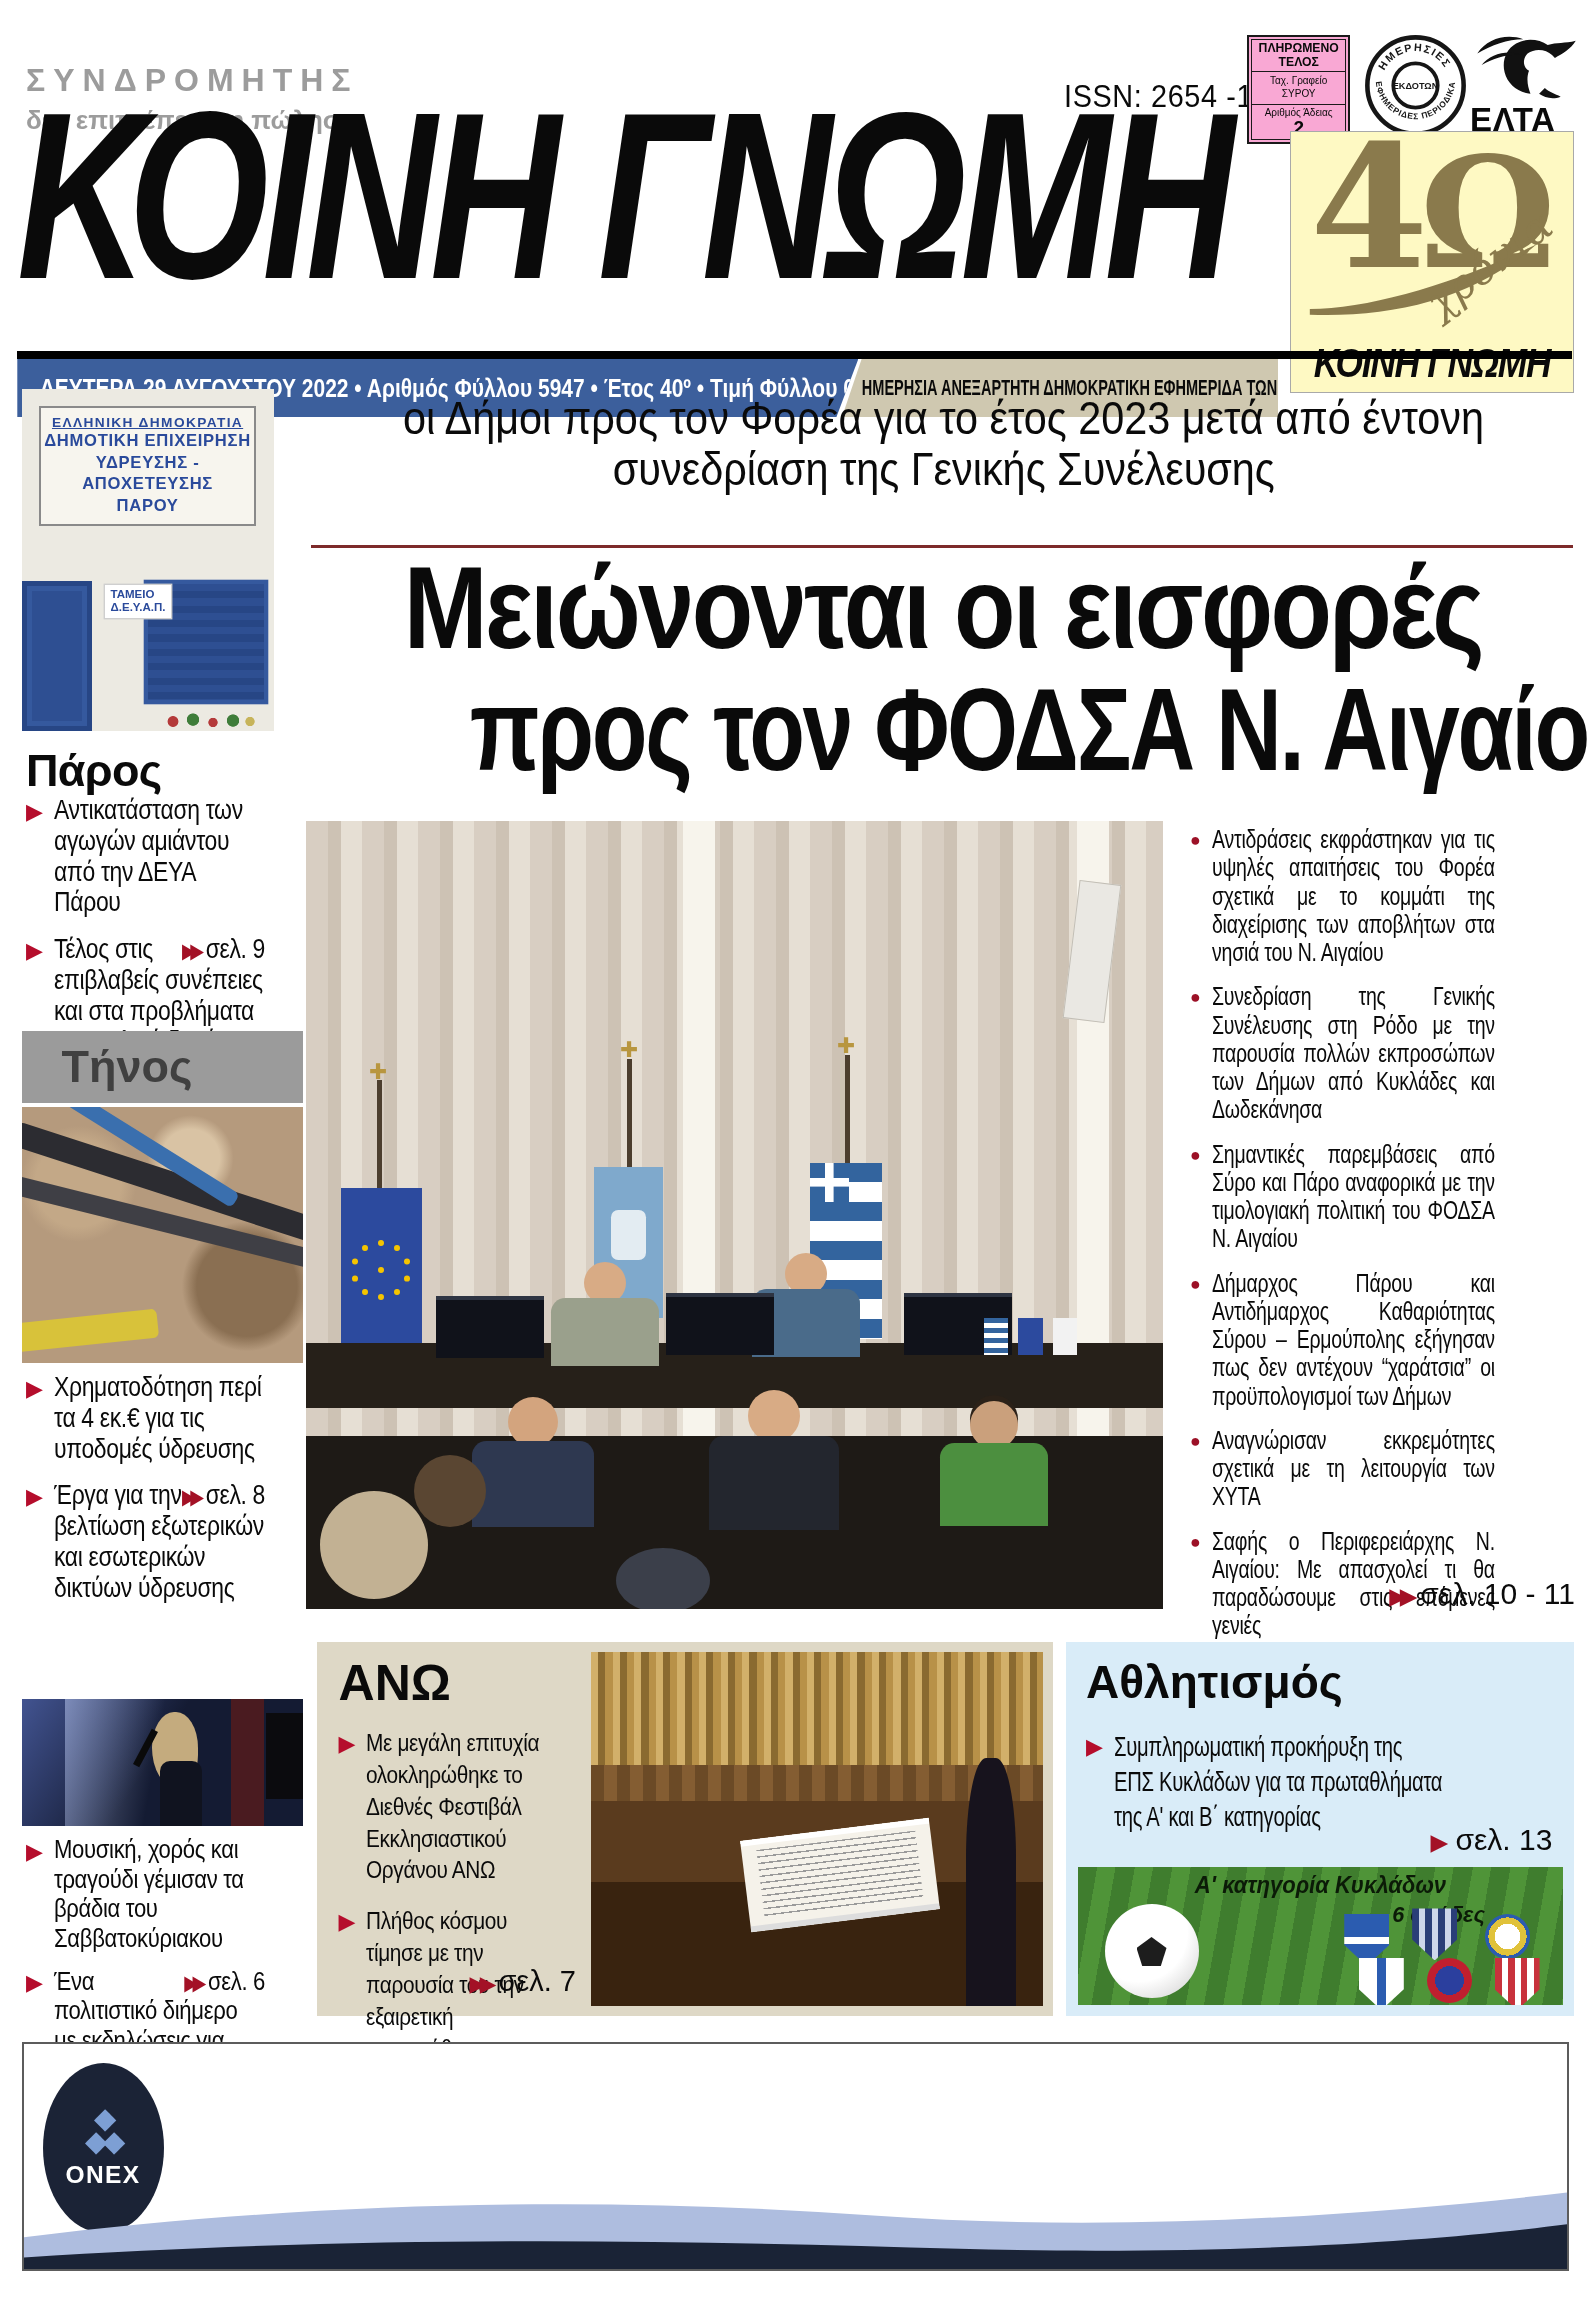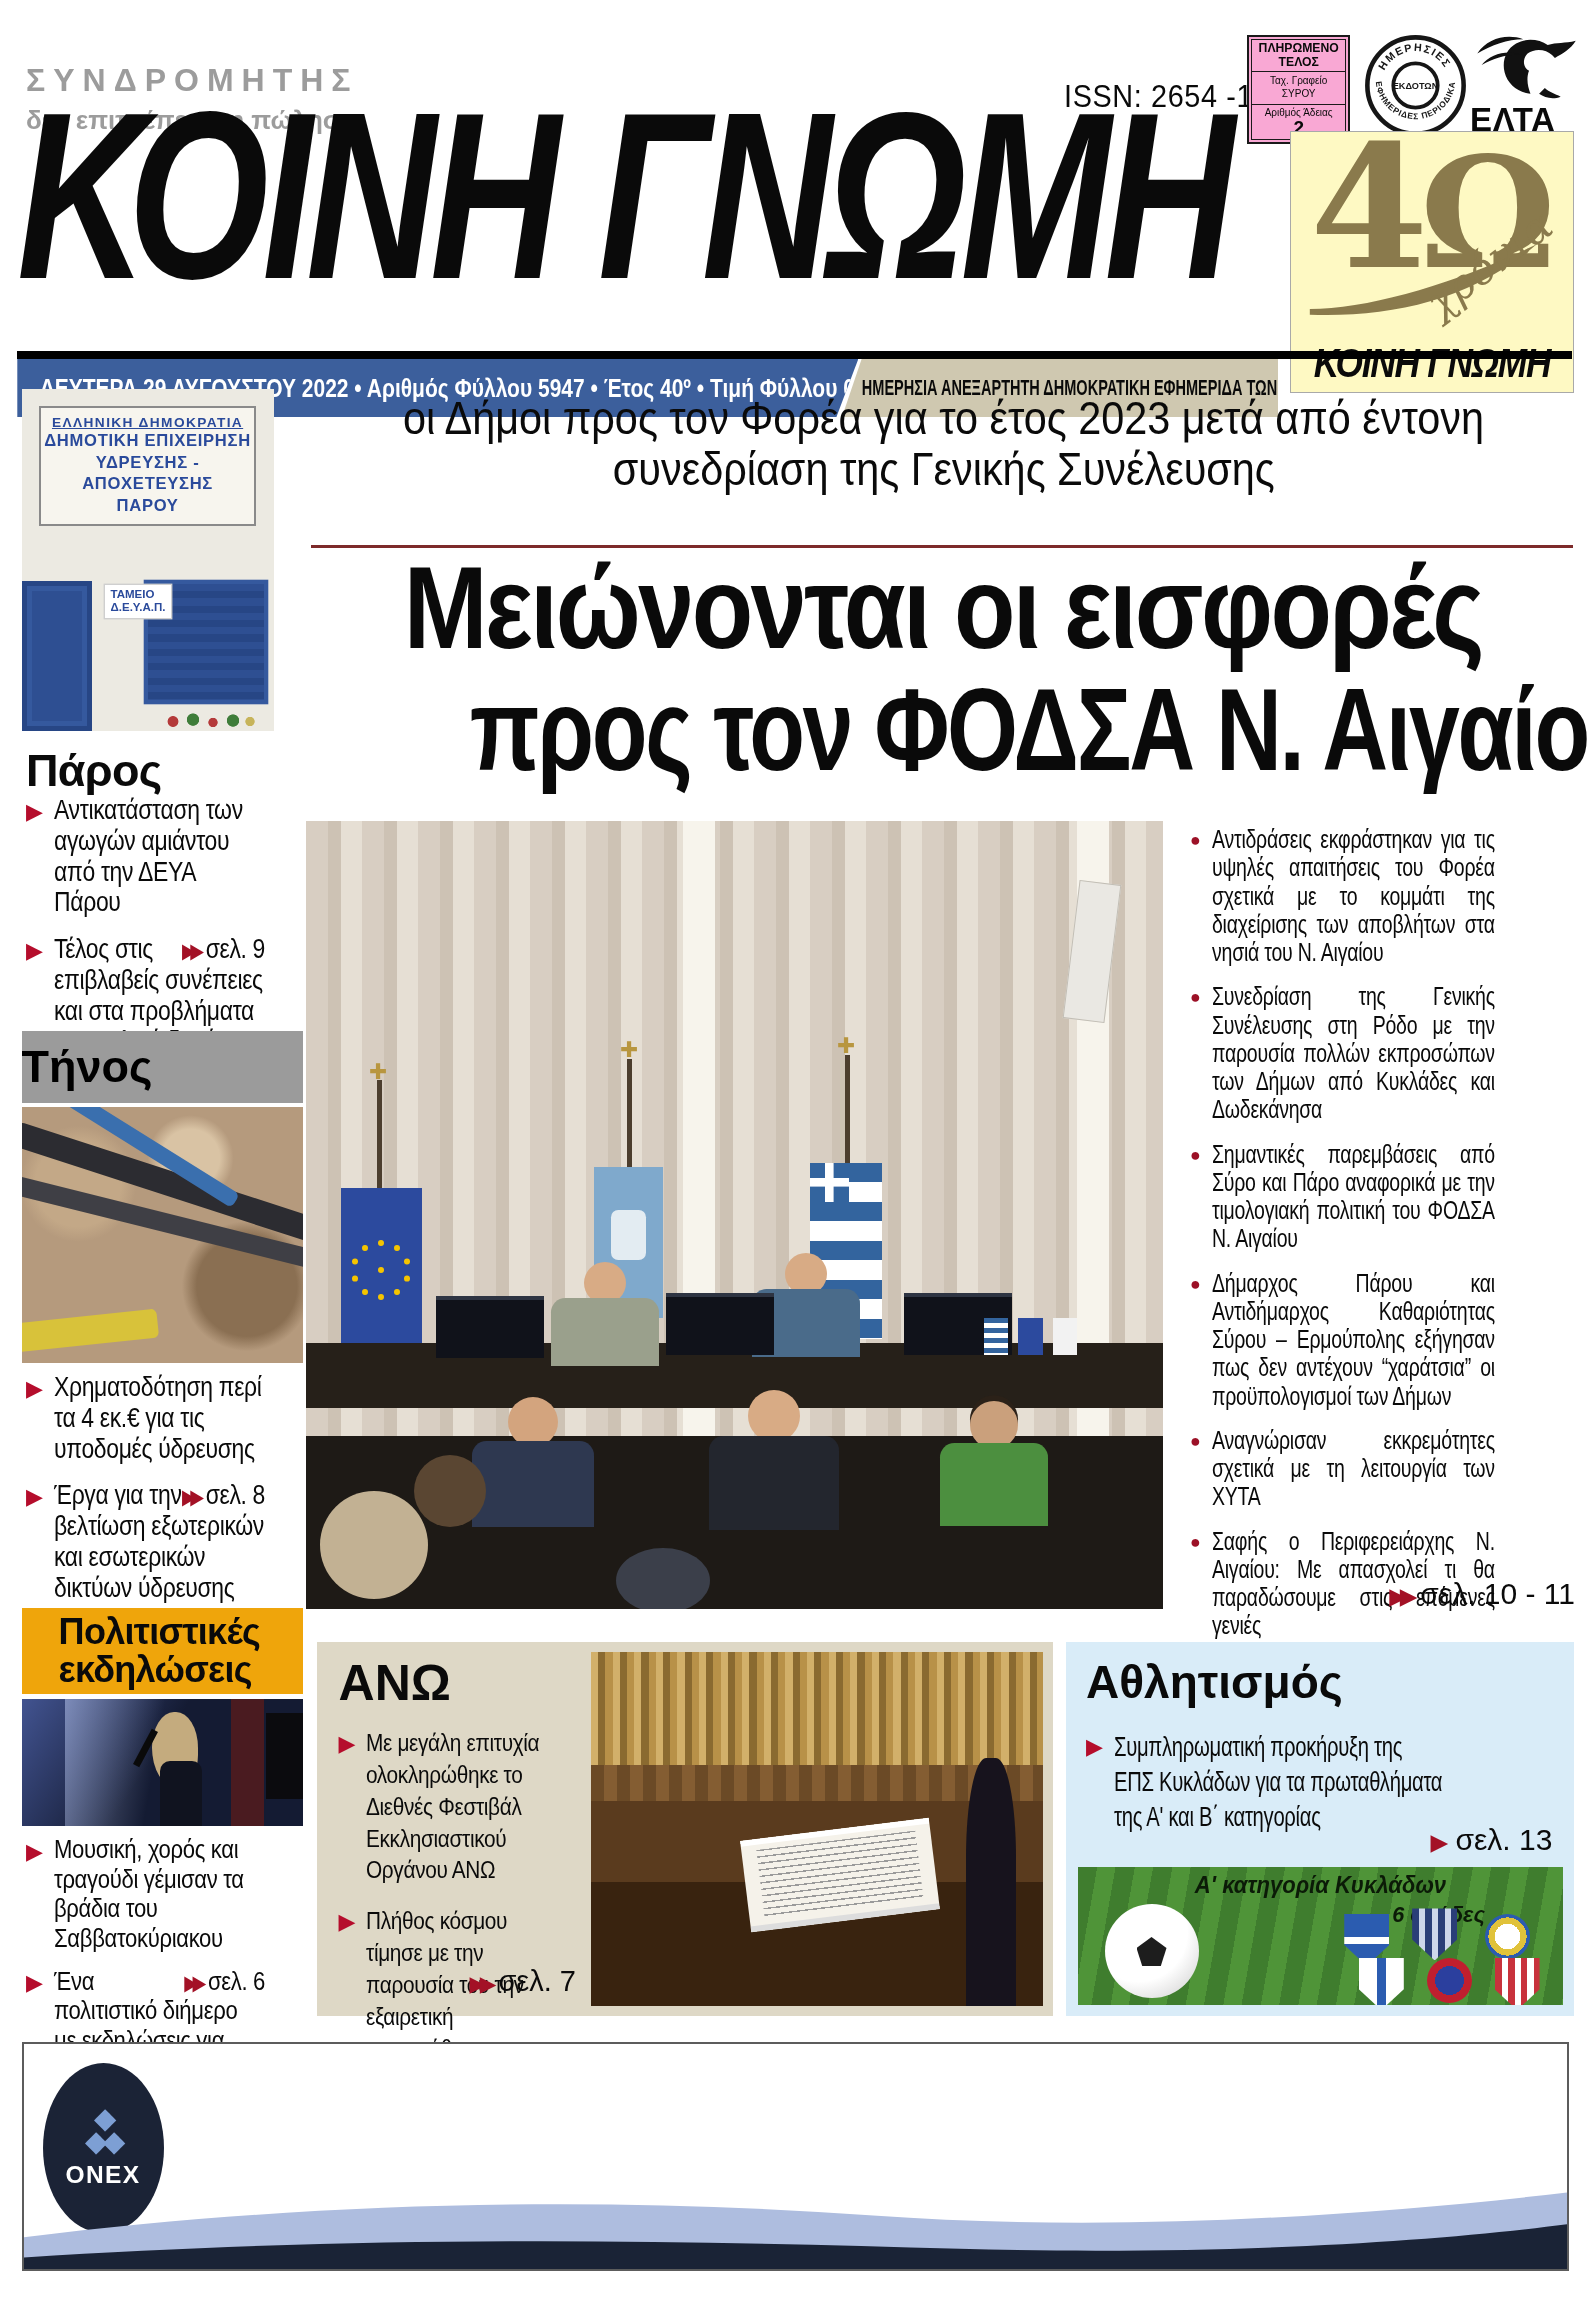--- a/index.html
+++ b/index.html
@@ -68,22 +68,22 @@
                         radial-gradient(circle at 75% 45%,#3f7d3a 0 5.8px,transparent 6.5px),
                         radial-gradient(circle at 92% 50%,#c7b45a 0 4.3px,transparent 5px)}
   .sec-head{left:26px;top:745px;font-size:45px;font-weight:900;letter-spacing:-0.7px}
 
   .bullets{position:absolute;width:276px}
   .b-item{display:flex;gap:10.8px;margin-bottom:16px}
   .tri{flex:0 0 auto;color:#b50d2c;font-size:22px;padding-top:3.6px}
   .bt{font-size:27px;line-height:1.14;letter-spacing:-0.4px;width:325px;transform:scaleX(.85);transform-origin:left top}
   .pr{float:right;white-space:nowrap}
   .pr .arr{color:#a31126;font-size:21px;letter-spacing:-6.5px;margin-right:8.6px}
-  .banner-tinos{left:21.6px;top:1031px;width:281px;height:72px;background:#9b9b9b;color:#000000;
-                font-size:45px;font-weight:900;display:flex;align-items:center;box-sizing:border-box}
+  .banner-tinos{left:21.6px;top:1031px;width:281px;height:72px;background:#9b9b9b;color:#404040;
+                font-size:45px;font-weight:900;display:flex;align-items:center;padding-left:40px;box-sizing:border-box}
   .photo-tinos{left:21.6px;top:1107px;width:281px;height:256px;overflow:hidden;
      background:radial-gradient(circle at 20% 30%,#c3a887 0 43px,transparent 58px),
                 radial-gradient(circle at 80% 70%,#8a6f52 0 50px,transparent 65px),
                 radial-gradient(circle at 60% 20%,#d9c3a4 0 29px,transparent 43px),#b59a7d}
   .t-pipe{position:absolute;border-radius:5.8px}
   .t-p1{left:-14.4px;top:65px;width:331px;height:24.5px;background:#2c2c31;transform:rotate(18deg)}
   .t-p2{left:-21.6px;top:108px;width:346px;height:19px;background:#3f3f45;transform:rotate(14deg)}
   .t-p3{left:14.4px;top:29px;width:216px;height:16px;background:#3a6fae;transform:rotate(32deg)}
   .t-p4{left:-7.2px;top:209px;width:144px;height:29px;background:#d8c23a;transform:rotate(-6deg)}
   .banner-culture{left:21.6px;top:1608px;width:281px;height:86px;background:#efa50b;display:flex;
@@ -315,24 +315,20 @@
     </div>
     <div class="b-item">
       <span class="tri">▶</span>
       <div class="bt">
         <span class="pr"><span class="arr">▶▶</span><span>σελ. 8</span></span>
         <span>Έργα για την βελτίωση εξωτερικών και εσωτερικών δικτύων ύδρευσης</span>
       </div>
     </div>
   </div>
 
-  <div class="abs banner-culture">
-    <div>Πολιτιστικές</div>
-    <div>εκδηλώσεις</div>
-  </div>
   <div class="abs photo-singer">
     <div class="sg-beam"></div>
     <div class="sg-beam2"></div>
     <div class="sg-curtain"></div>
     <div class="sg-speaker"></div>
     <div class="sg-hair"></div>
     <div class="sg-dress"></div>
     <div class="sg-mic"></div>
   </div>
   <div class="bullets" style="left:26px;top:1835px">

